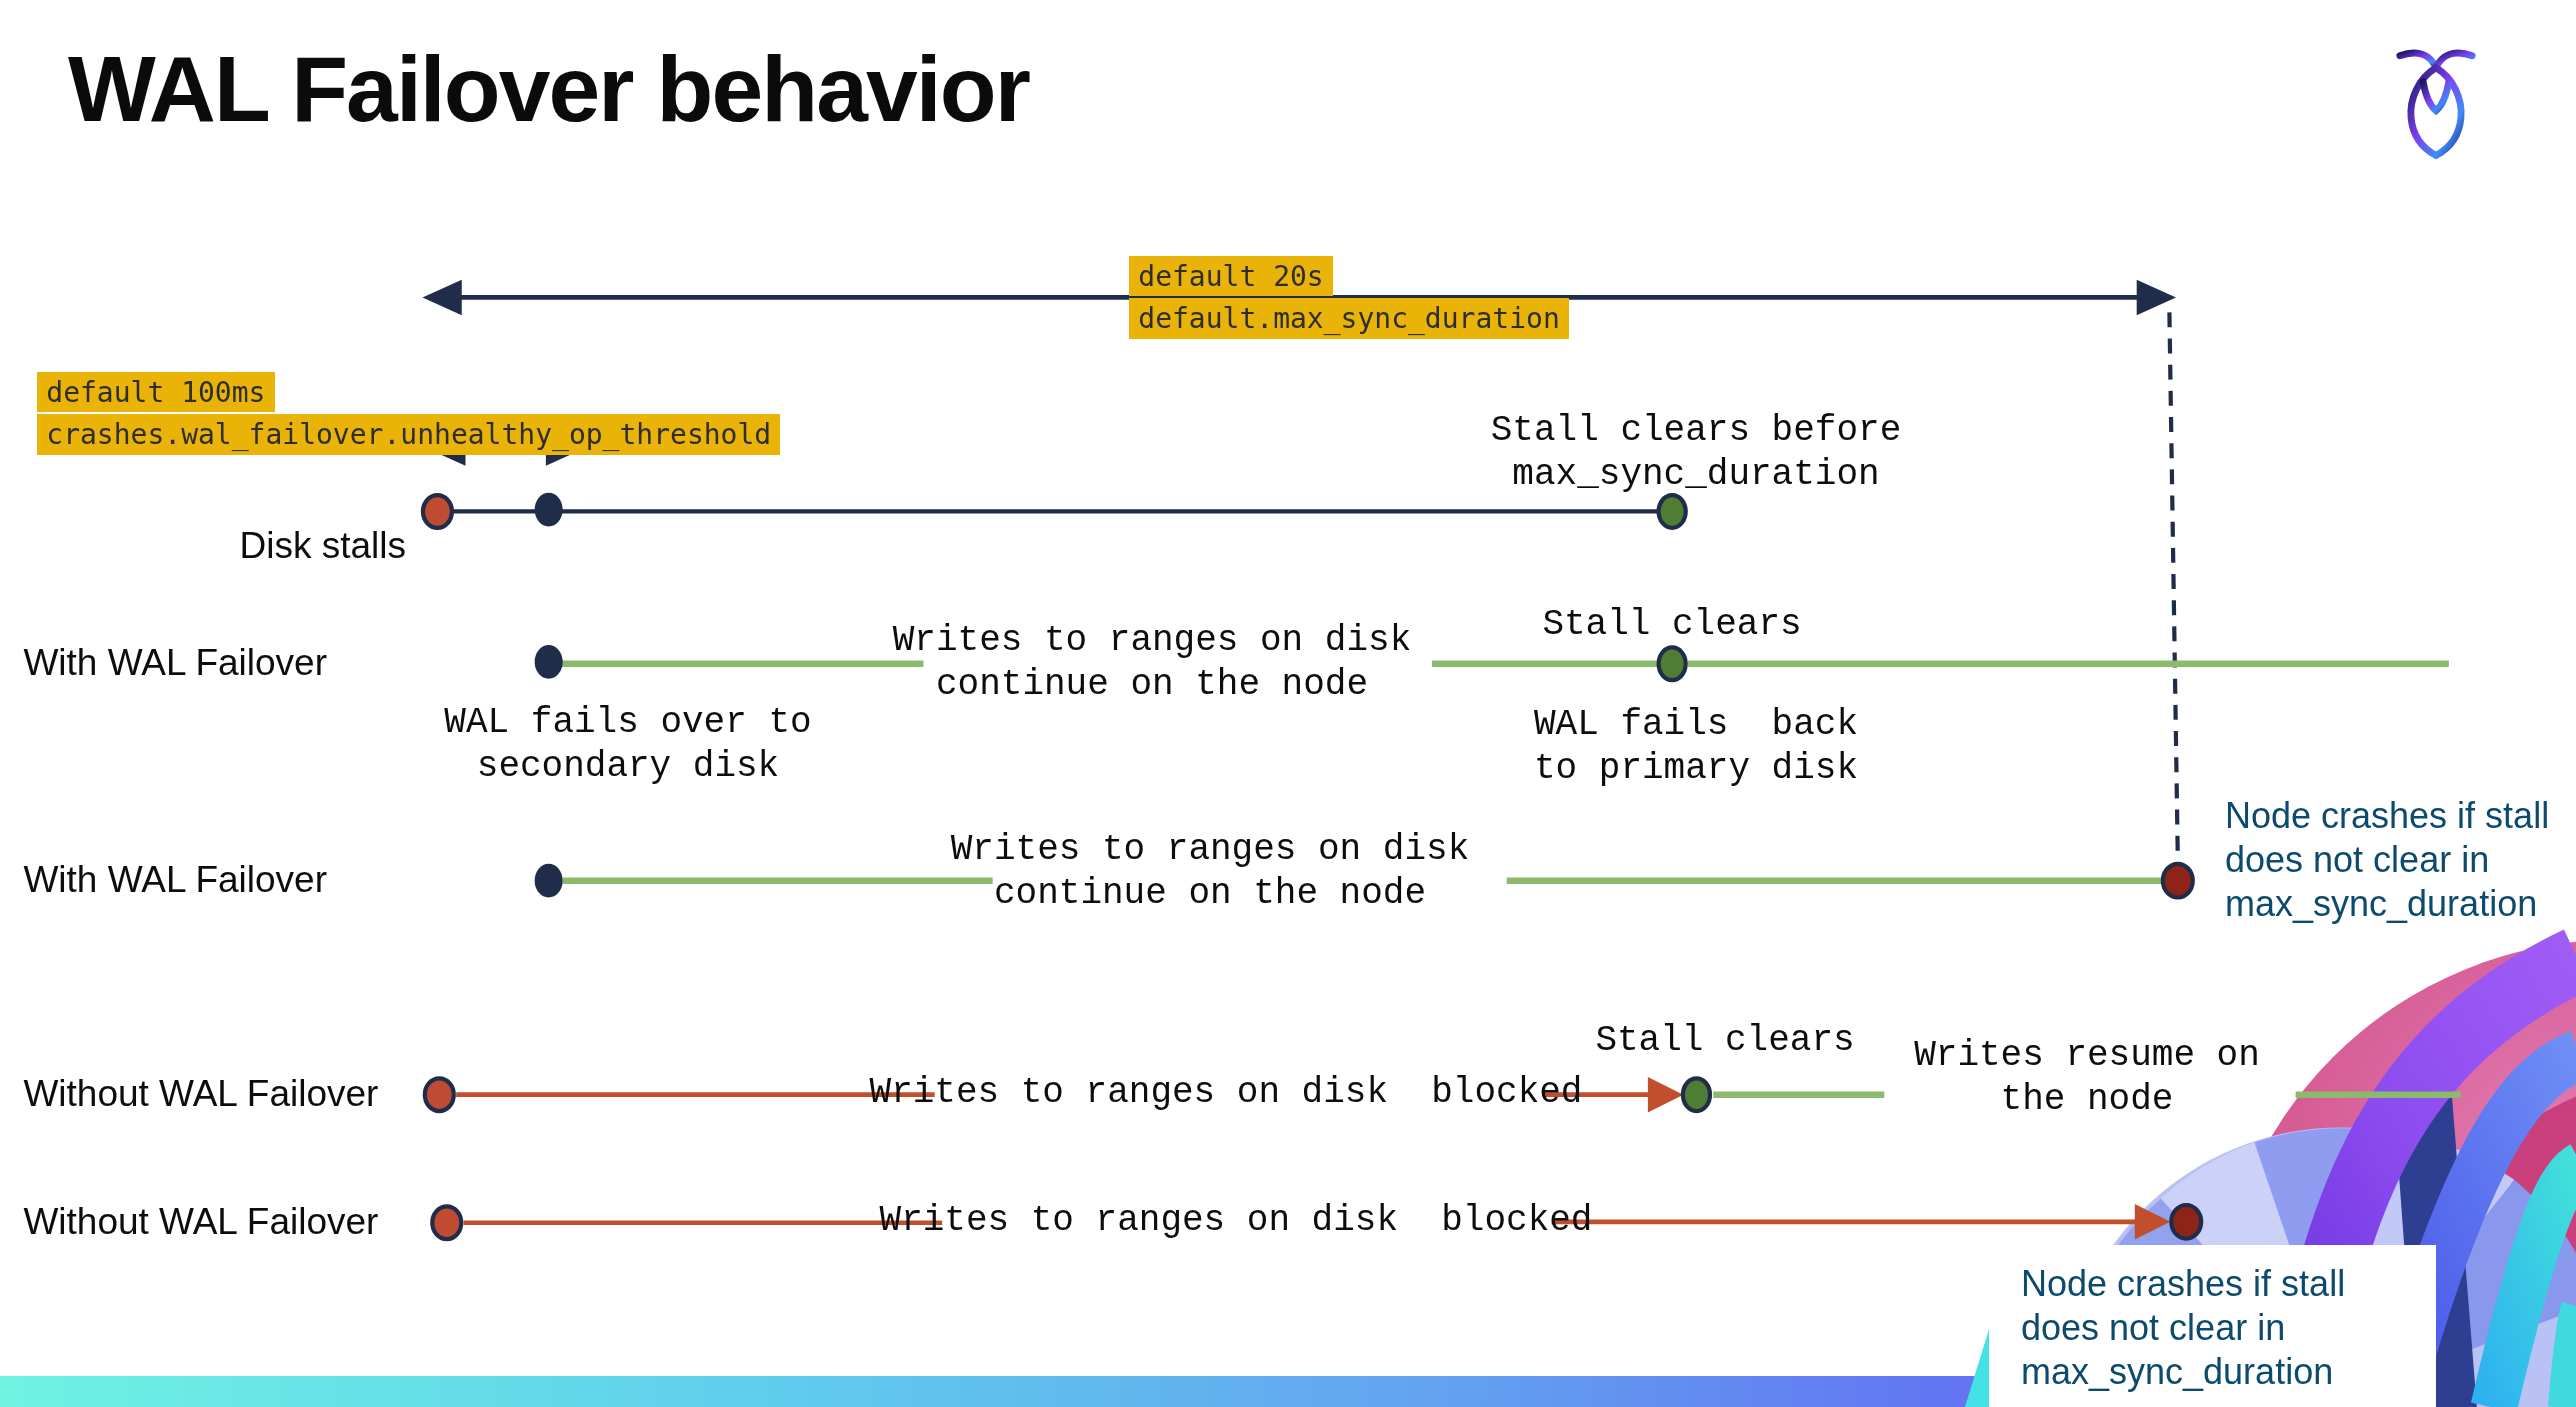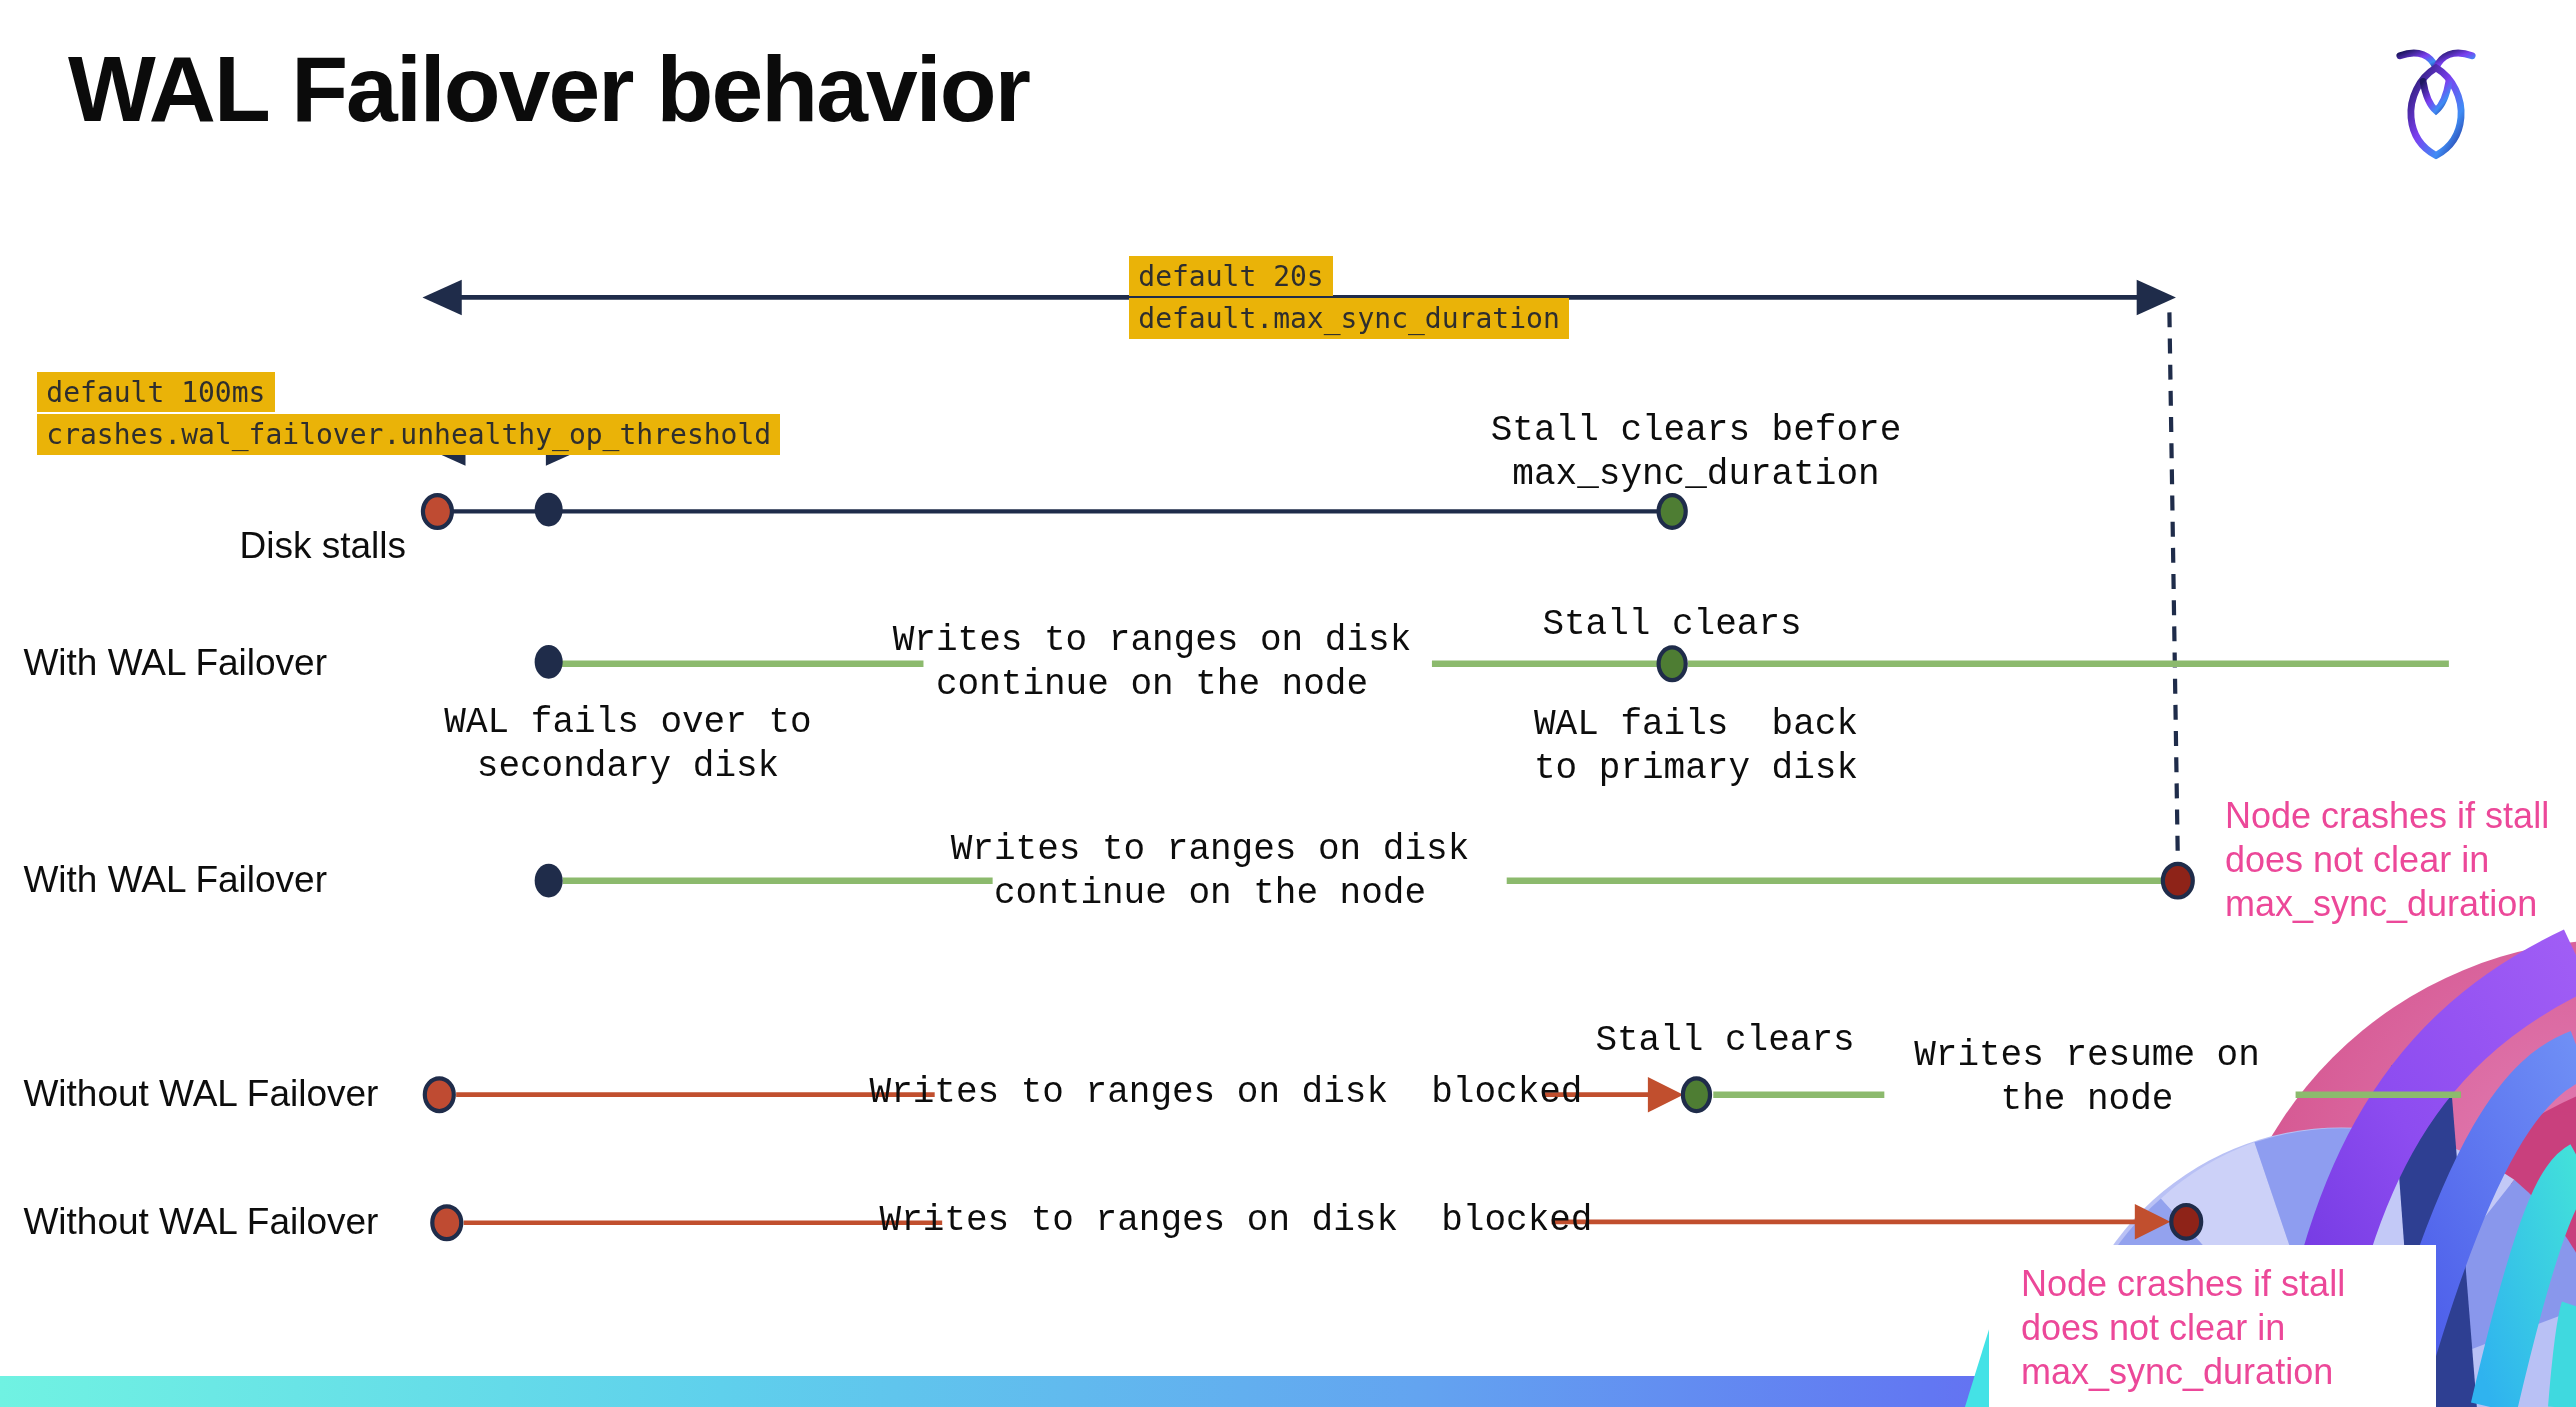--- a/index.html
+++ b/index.html
@@ -30,21 +30,21 @@
     position:absolute;
     font-size:36px;line-height:1.22;
     color:#0d0d0d;
     white-space:pre;text-align:center;
     transform:translateX(-50%);
     font-family:Liberation Mono, monospace;
   }
   .ann-left{
     position:absolute;
     font-size:36px;line-height:1.22;
-    color:#ec4899;
+    color:#0c4a6e;
     white-space:pre;text-align:left;
   }
   .rowlabel{
     position:absolute;
     font-size:37px;line-height:1.1;
     color:#0d0d0d;white-space:pre;
   }
   .rowlabel.right{text-align:right;margin-top:36px;}
   .layer{position:absolute;left:0;top:0;}
   .bottom-bar{

